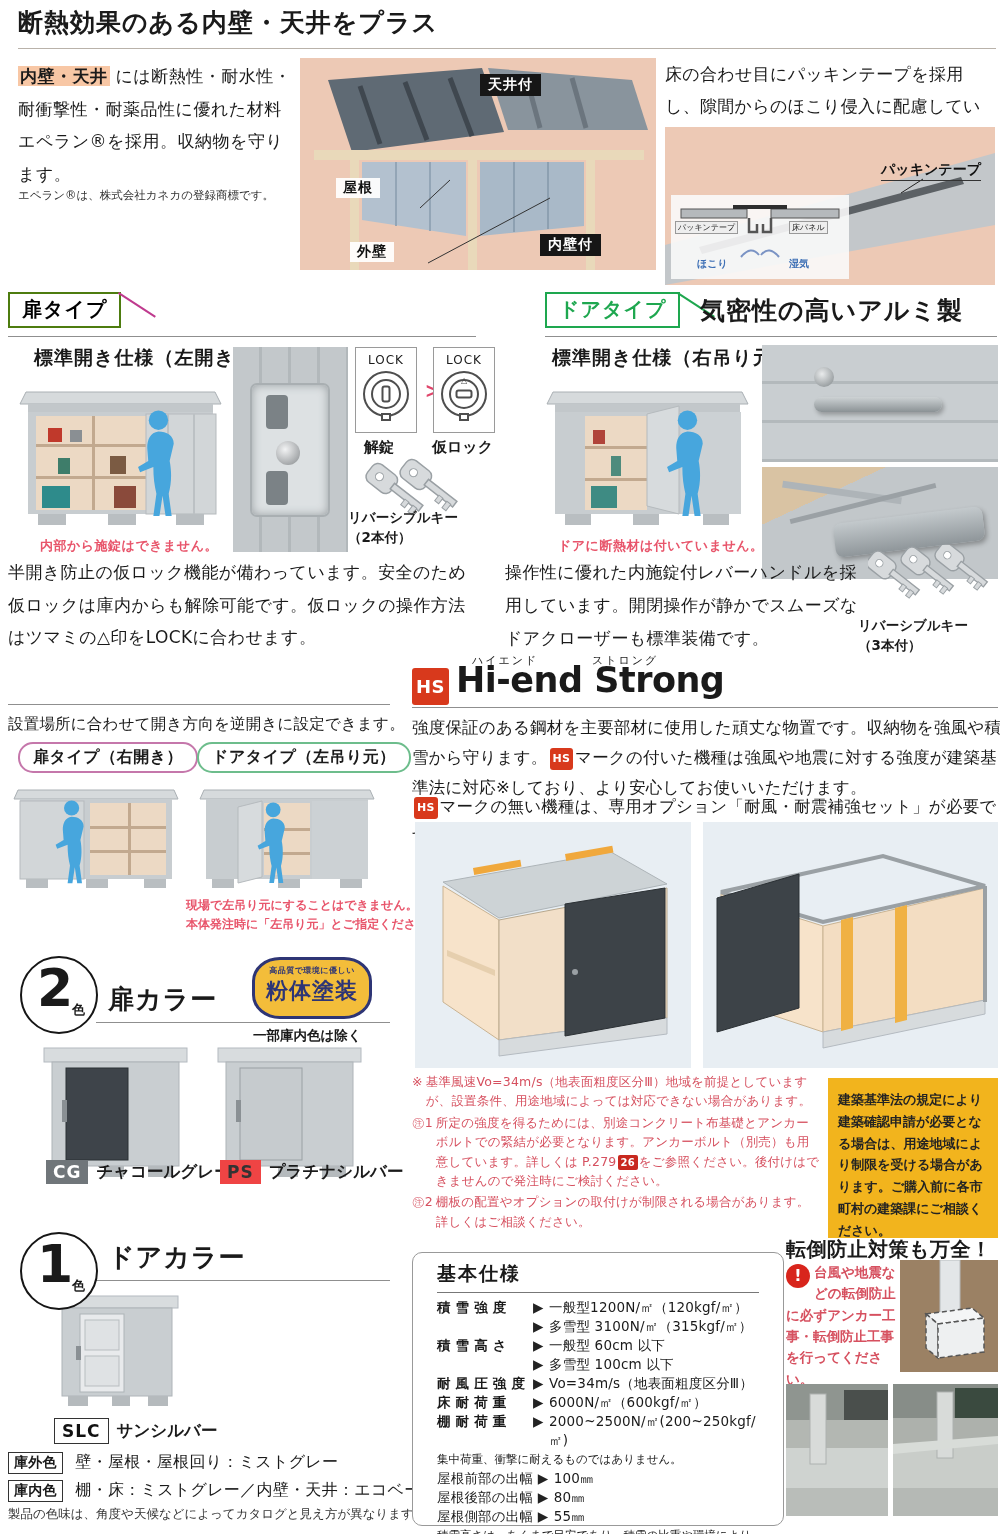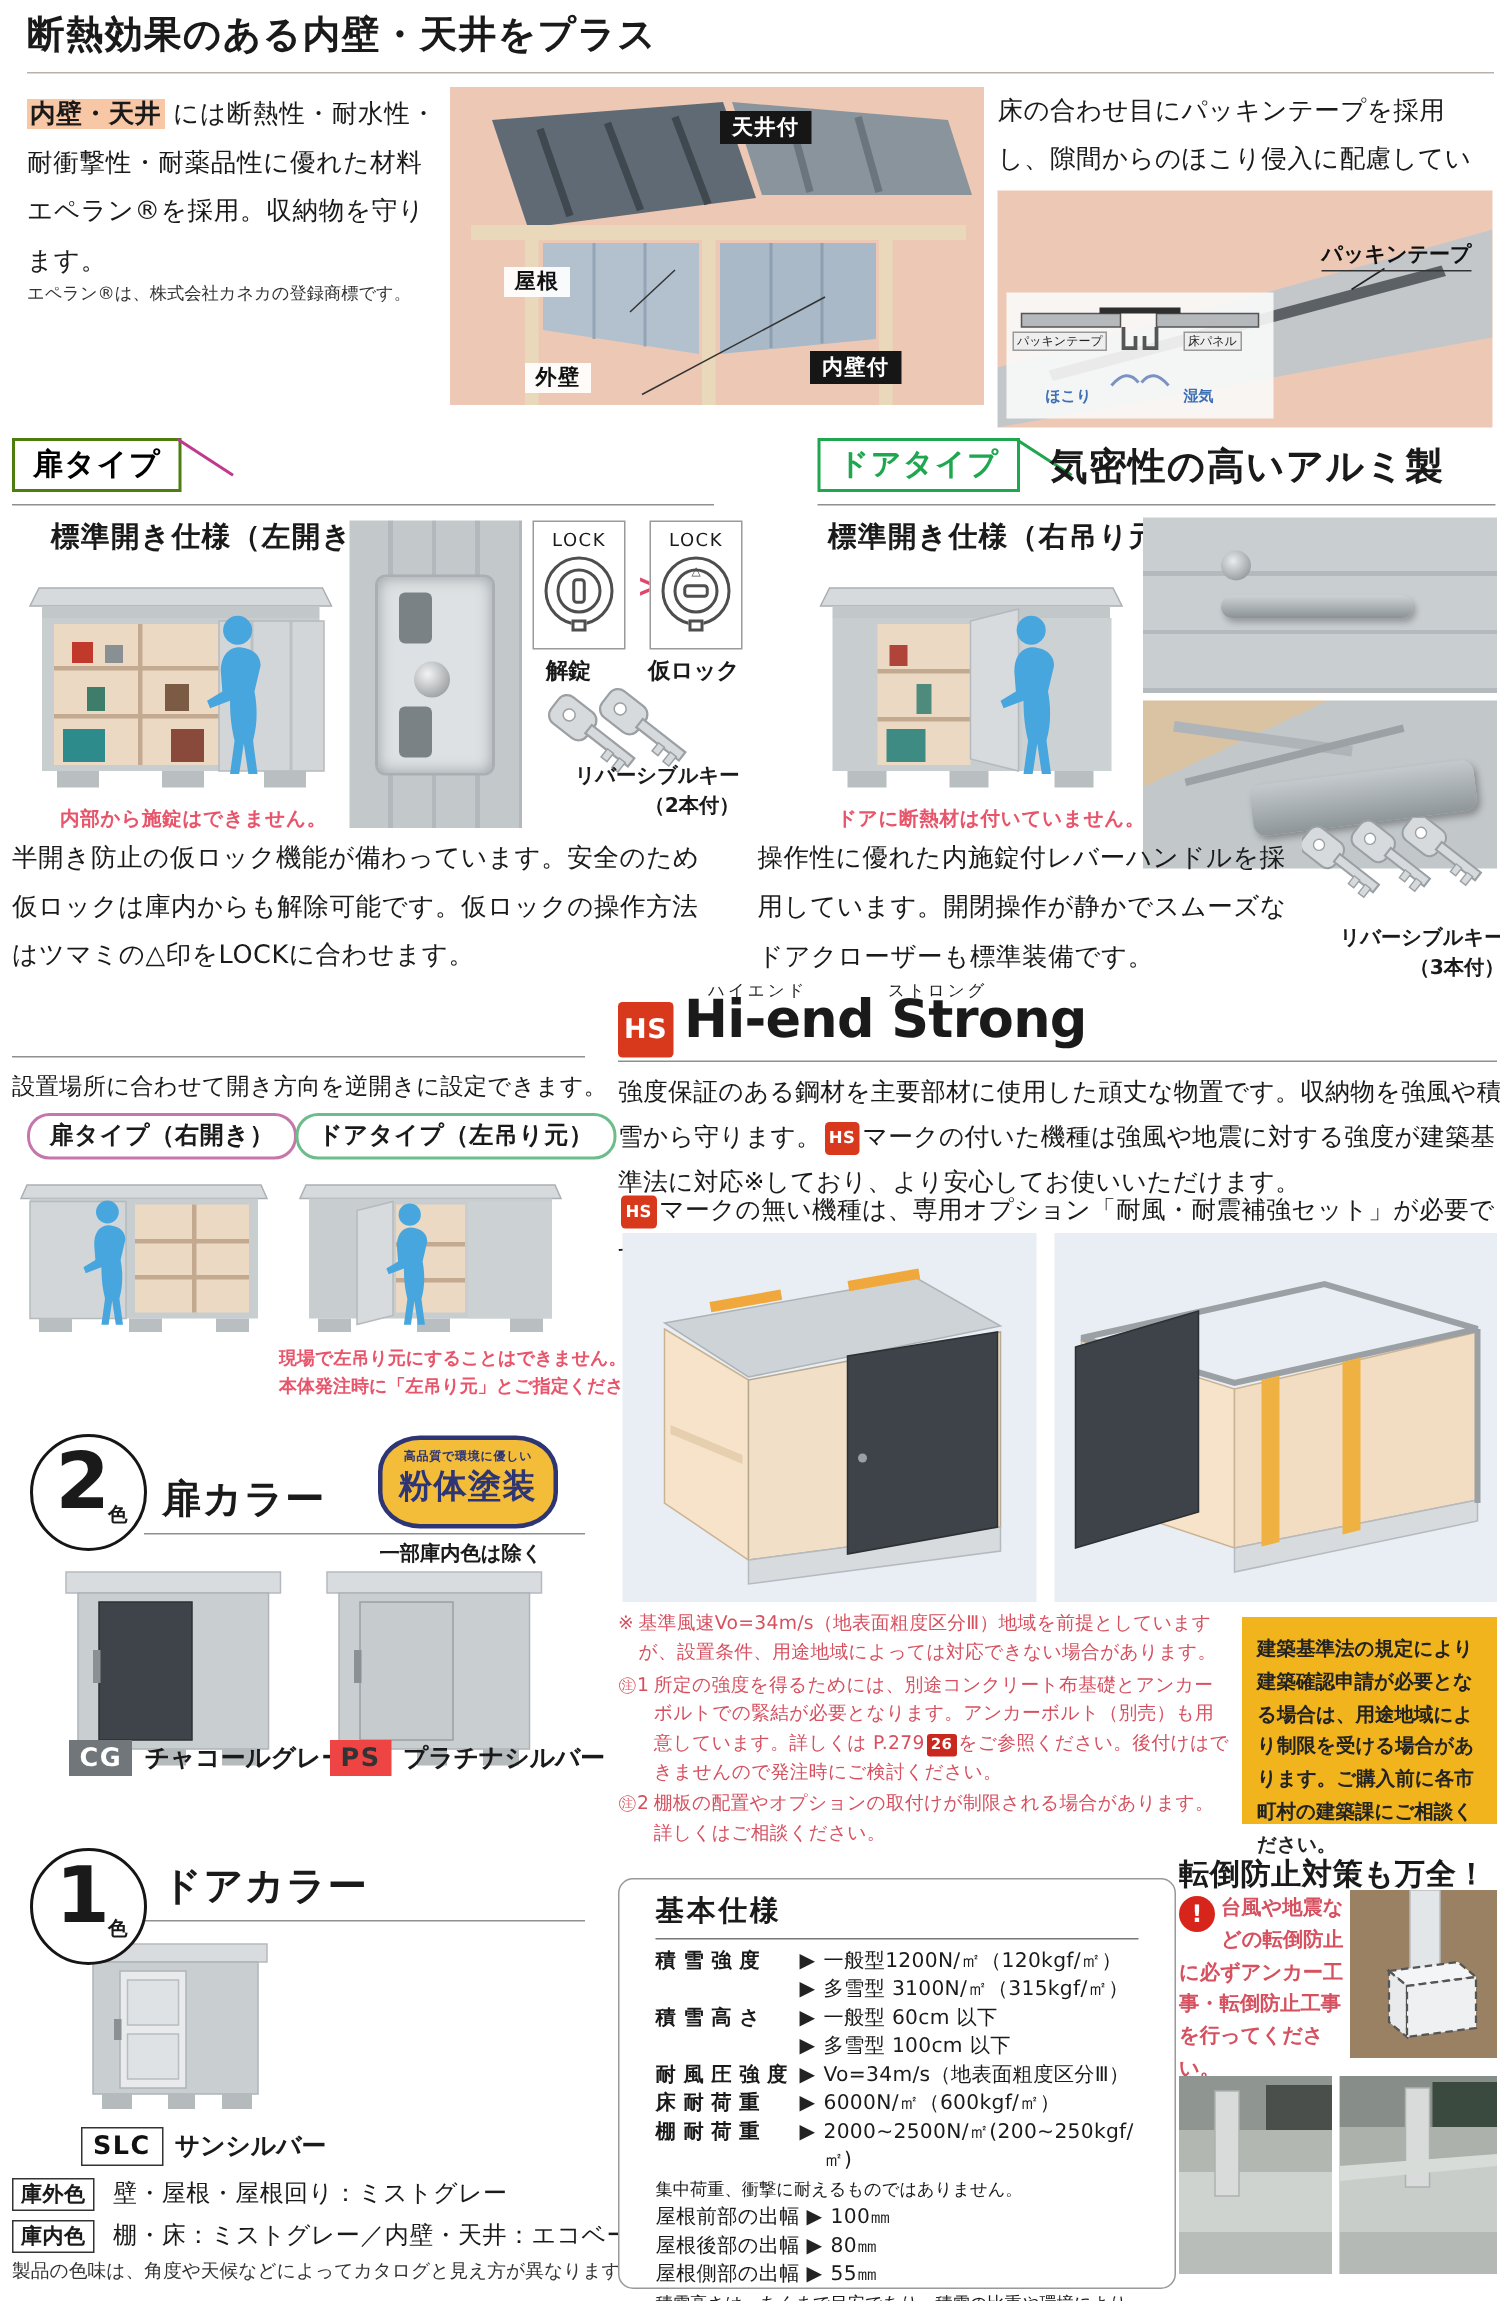--- a/index.html
+++ b/index.html
@@ -47,21 +47,21 @@
 .lockbox{position:absolute;width:62px;height:86px;border:1.5px solid #9a9a9a;background:#fff;text-align:center}
 .lock-word{font-size:12px;font-weight:400;letter-spacing:1px;margin-top:5px}
 .dial{position:relative;width:46px;height:46px;border:2.5px solid #4e4e4e;border-radius:50%;margin:4px auto 0}
 .dial::before{content:"";position:absolute;inset:6px;border:2px solid #4e4e4e;border-radius:50%}
 .slot-v{position:absolute;left:50%;top:50%;width:9px;height:17px;border:2.5px solid #4e4e4e;border-radius:3px;transform:translate(-50%,-50%)}
 .slot-h{position:absolute;left:50%;top:50%;width:17px;height:9px;border:2.5px solid #4e4e4e;border-radius:3px;transform:translate(-50%,-50%)}
 .dial-tab{position:absolute;left:50%;bottom:-6px;width:10px;height:8px;background:#fff;border:2px solid #4e4e4e;transform:translateX(-50%)}
 .dial-tri{position:absolute;left:50%;top:3px;transform:translateX(-50%);font-size:8px;color:#4e4e4e}
 .lock-caption{position:absolute;font-size:15px;font-weight:800}
 .lock-arrow{position:absolute;font-size:24px;font-weight:800;color:#e0456b}
-.keys-caption{position:absolute;font-size:13.5px;font-weight:600;text-align:right;line-height:1.45}
+.keys-caption{position:absolute;font-size:13.5px;font-weight:600;text-align:left;line-height:1.45}
 .bodytext{position:absolute;font-size:17px;line-height:1.92;letter-spacing:.4px}
 .door-photo-top{left:762px;top:345px;width:236px;height:117px;background:repeating-linear-gradient(180deg,#c9ced1 0 36px,#b3b9bc 36px 39px)}
 .knob{position:absolute;left:52px;top:22px;width:20px;height:20px;border-radius:50%;background:radial-gradient(circle at 40% 35%,#e9ebec,#7e8588)}
 .lever{position:absolute;left:52px;top:52px;width:128px;height:15px;border-radius:8px;background:linear-gradient(180deg,#cdd2d4,#8b9295);box-shadow:2px 3px 4px rgba(0,0,0,.25)}
 .door-photo-bot{left:762px;top:467px;width:236px;height:112px;background:linear-gradient(155deg,#d9c3a3 0 26%,#c2c7ca 26% 100%)}
 .closer-body{position:absolute;right:14px;top:48px;width:150px;height:34px;border-radius:8px;background:linear-gradient(180deg,#c3c9cc,#8f969a);transform:rotate(-7deg);box-shadow:2px 3px 5px rgba(0,0,0,.3)}
 .closer-arm1{position:absolute;left:26px;top:34px;width:150px;height:5px;background:#9ba1a5;transform:rotate(-14deg)}
 .closer-arm2{position:absolute;left:20px;top:22px;width:120px;height:7px;background:#aeb4b8;transform:rotate(8deg)}
 
 .s3-h{left:8px;top:662px;font-size:26px}
@@ -81,21 +81,21 @@
 .hs-furi1{left:472px;top:653px}
 .hs-furi2{left:592px;top:653px}
 .hs-title{position:absolute;left:456px;top:660px;font-size:35px;font-weight:800;letter-spacing:-.5px}
 .hs-rule{left:412px;top:707px;width:586px}
 .hs-p{position:absolute;font-size:16.5px;line-height:1.82;letter-spacing:.2px}
 .panel{position:absolute;background:#e8eef3}
 .hs-notes{position:absolute;left:412px;top:1072px;width:408px;color:#d6505f;font-size:12.5px;line-height:1.55;letter-spacing:.2px}
 .hang{display:flex;margin-bottom:2px}
 .hang .mk{flex:0 0 auto;margin-right:3px}
 .pgbadge{display:inline-block;background:#c8281e;color:#fff;font-size:10px;font-weight:700;padding:0 3px;border-radius:2px;margin:0 1px}
-.code-box{position:absolute;left:828px;top:1078px;width:170px;height:138px;background:#f2b41d;padding:11px 10px;font-size:13px;font-weight:600;line-height:1.68;color:#232323}
+.code-box{position:absolute;left:828px;top:1078px;width:170px;height:160px;background:#f2b41d;padding:11px 10px;font-size:13px;font-weight:600;line-height:1.68;color:#232323}
 
 .num-circle{position:absolute;width:78px;height:78px;border:2.5px solid #161616;border-radius:50%;background:#fff;z-index:2}
 .num-circle .num{position:absolute;left:15px;top:0px;font-size:52px;font-weight:800}
 .num-circle .unit{position:absolute;right:11px;bottom:13px;font-size:13px;font-weight:700}
 .color-h{font-size:26px}
 .s4-h{left:108px;top:982px}
 .s4-rule{left:96px;top:1022px;width:294px;z-index:1}
 .stamp{position:absolute;left:252px;top:957px;width:120px;height:62px;border:3px solid #2e3575;border-radius:28px/24px;background:#f3bd3a;text-align:center;padding-top:5px}
 .stamp-arc{font-size:8px;color:#2e3575;font-weight:700;letter-spacing:.5px}
 .stamp-main{font-size:22px;font-weight:800;color:#2e3575;letter-spacing:1px}

